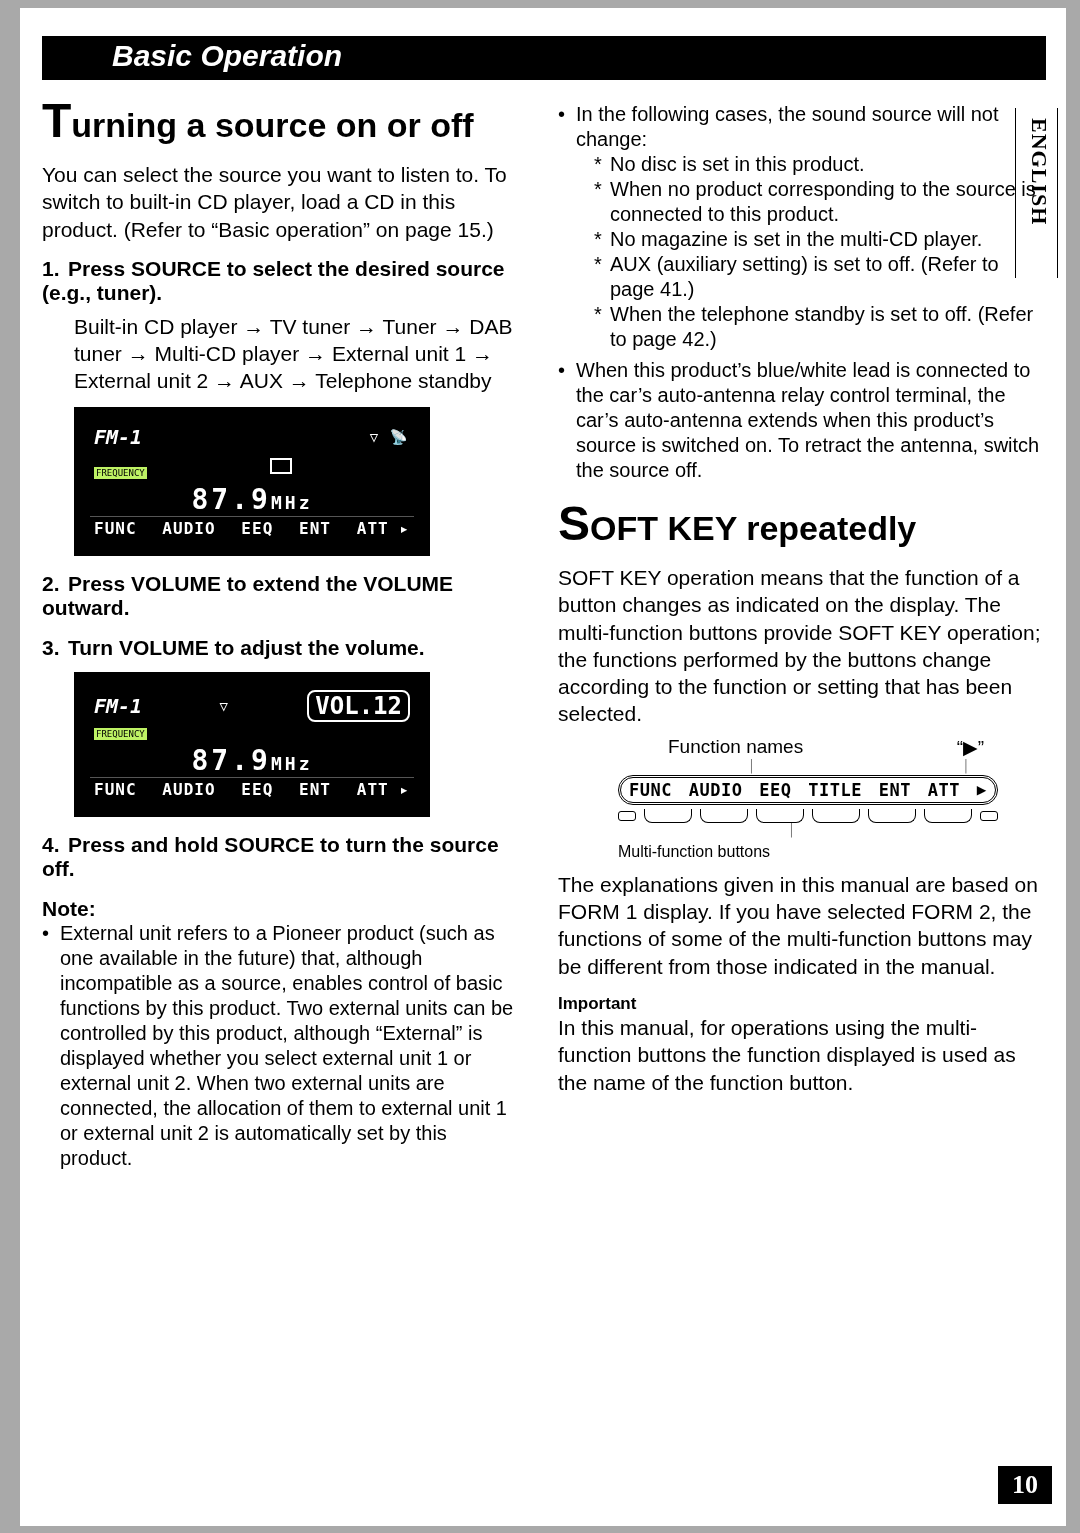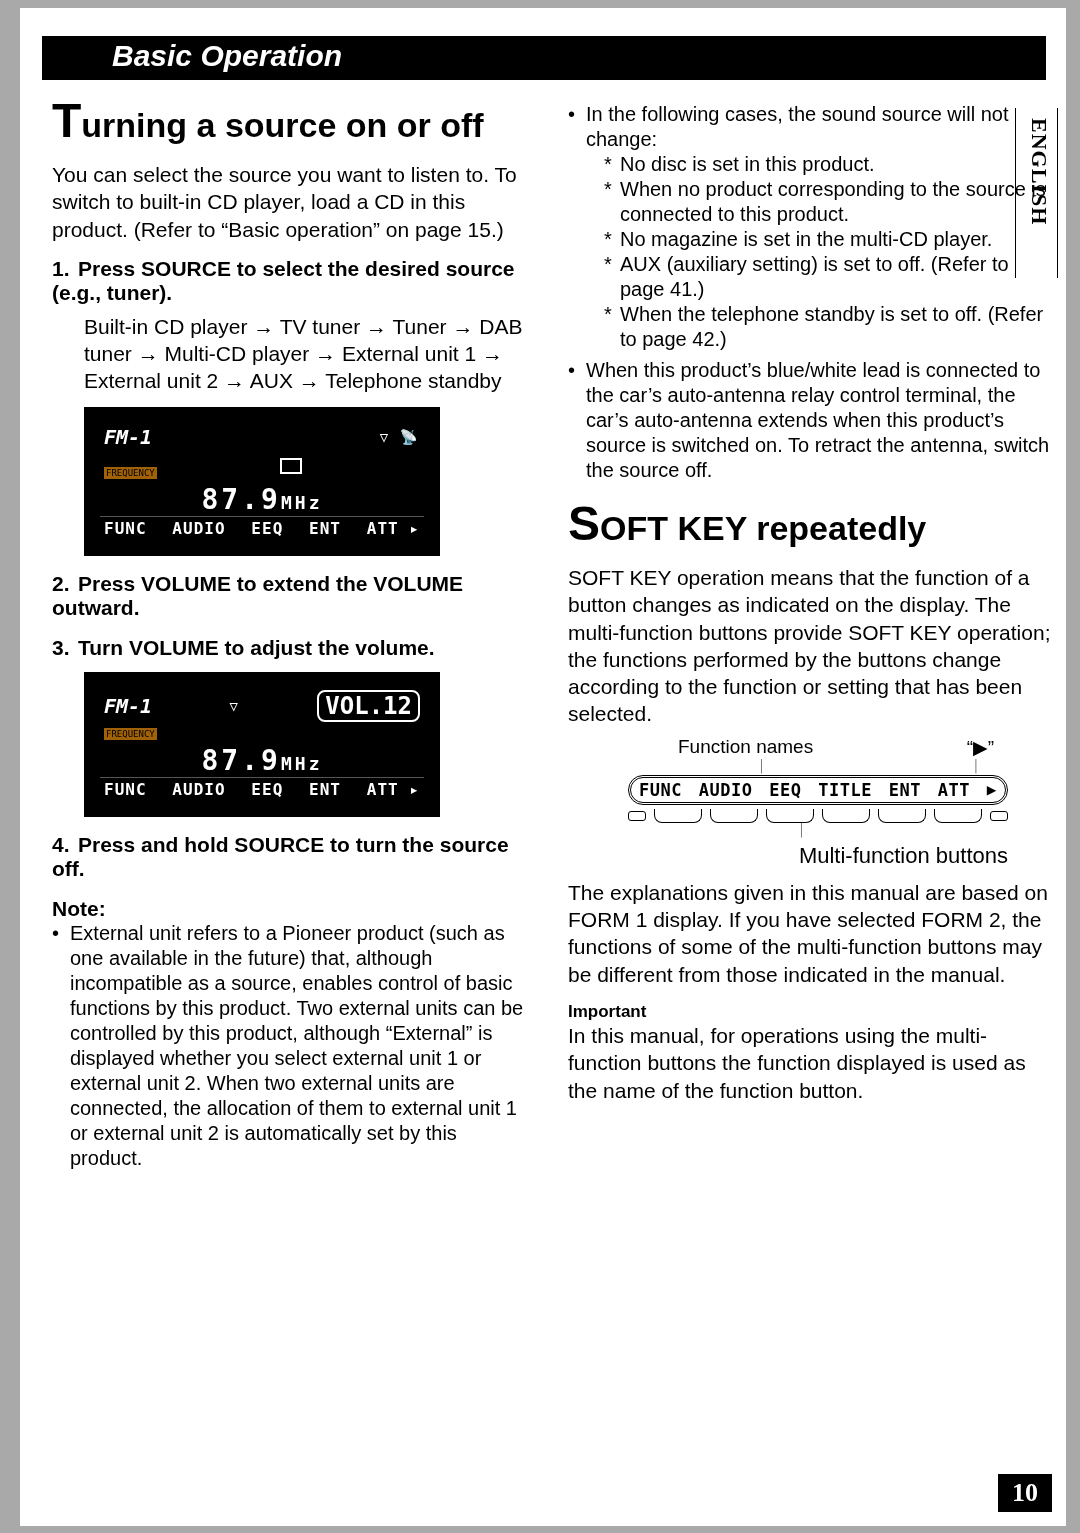--- a/index.html
+++ b/index.html
@@ -27,21 +27,21 @@
     background: #000;
     color: #fff;
     font-style: italic;
     font-weight: bold;
     font-size: 30px;
     padding-left: 70px;
     line-height: 40px;
   }
   .content {
     position: absolute;
-    left: 32px;
+    left: 22px;
     top: 94px;
     width: 1004px;
     display: flex;
     gap: 36px;
   }
   .col {
     width: 480px;
   }
   .col-left { flex: 0 0 480px; }
   .col-right { flex: 1; }
@@ -68,21 +68,21 @@
   .step-sub { margin-left: 32px; margin-top: 8px; font-size: 21px; line-height:1.3;}
   .lcd {
     margin: 12px 0 12px 32px;
     width: 356px;
     background: #000;
     color: #fff;
     font-family: monospace;
     padding: 16px;
   }
   .lcd .midrow { display:flex; align-items:flex-end; padding: 4px;}
-  .lcd .freqlabel { font-size:9px; background:#a16207;color:#000;padding:1px 2px; margin-right:6px;}
+  .lcd .freqlabel { font-size:9px; background:#bef264;color:#000;padding:1px 2px; margin-right:6px;}
   .lcd .vol { font-size:24px; font-weight:bold; border:2px solid #fff; border-radius:8px; padding:0 6px;}
   .lcd .softkeys { font-size:16px; letter-spacing:1px; padding:2px 4px; border-top:1px solid #555; display:flex; justify-content:space-between; font-weight:bold;}
   .lcd .softkeys span:last-child::after{content:" ▸";}
   .note-head { font-weight: bold; font-size: 21px; margin-top: 10px;}
   .bul { list-style: none; }
   .bul > li { position: relative; padding-left: 18px; font-size:20px; line-height:1.25; margin-bottom:6px;}
   .bul > li::before { content: "•"; position:absolute; left:0; }
   .sublist { list-style:none; margin-left:18px;}
   .sublist > li { position:relative; padding-left:16px; font-size:20px; line-height:1.25;}
   .sublist > li::before { content:"*"; position:absolute; left:0;}
@@ -110,21 +110,21 @@
     margin-top: 4px;
     display:flex;
     gap:6px;
     justify-content: space-between;
     align-items:center;
   }
   .mf-btn {
     width: 48px; height:14px; border:1.5px solid #000; border-top:none; border-radius: 0 0 8px 8px;
   }
   .panel-bottom .small-btn{ width:18px;height:10px;border:1.5px solid #000; border-radius:3px;}
-  .diagram-bottom-label { text-align:right; font-size:22px; margin-top:6px;}
+  .diagram-bottom-label { text-align:left; font-size:16px; margin-top:6px;}
   .important-head { font-weight:bold; font-size:17px; margin-top:14px;}
   .side-tab {
     position: absolute;
     right: 14px;
     top: 110px;
     writing-mode: vertical-rl;
     font-weight: bold;
     font-size: 22px;
     letter-spacing: 1px;
     font-family: "Times New Roman", serif;
@@ -141,21 +141,21 @@
     position: absolute;
     right: 50px;
     top: 100px;
     width: 2px;
     height: 170px;
     border-right: 1px solid #000;
   }
   .page-num {
     position: absolute;
     right: 14px;
-    bottom: 14px;
+    bottom: 22px;
     background: #000;
     color: #fff;
     font-weight: bold;
     font-size: 26px;
     padding: 4px 14px;
     font-family: "Times New Roman", serif;
   }
   .lcd .icons { font-size:14px; letter-spacing:2px;}
   .lcd-row1{display:flex;align-items:center;gap:8px;padding:2px 4px;}
   .lcd .screen-icon{width:22px;height:16px;border:2px solid #fff;display:inline-block;}

